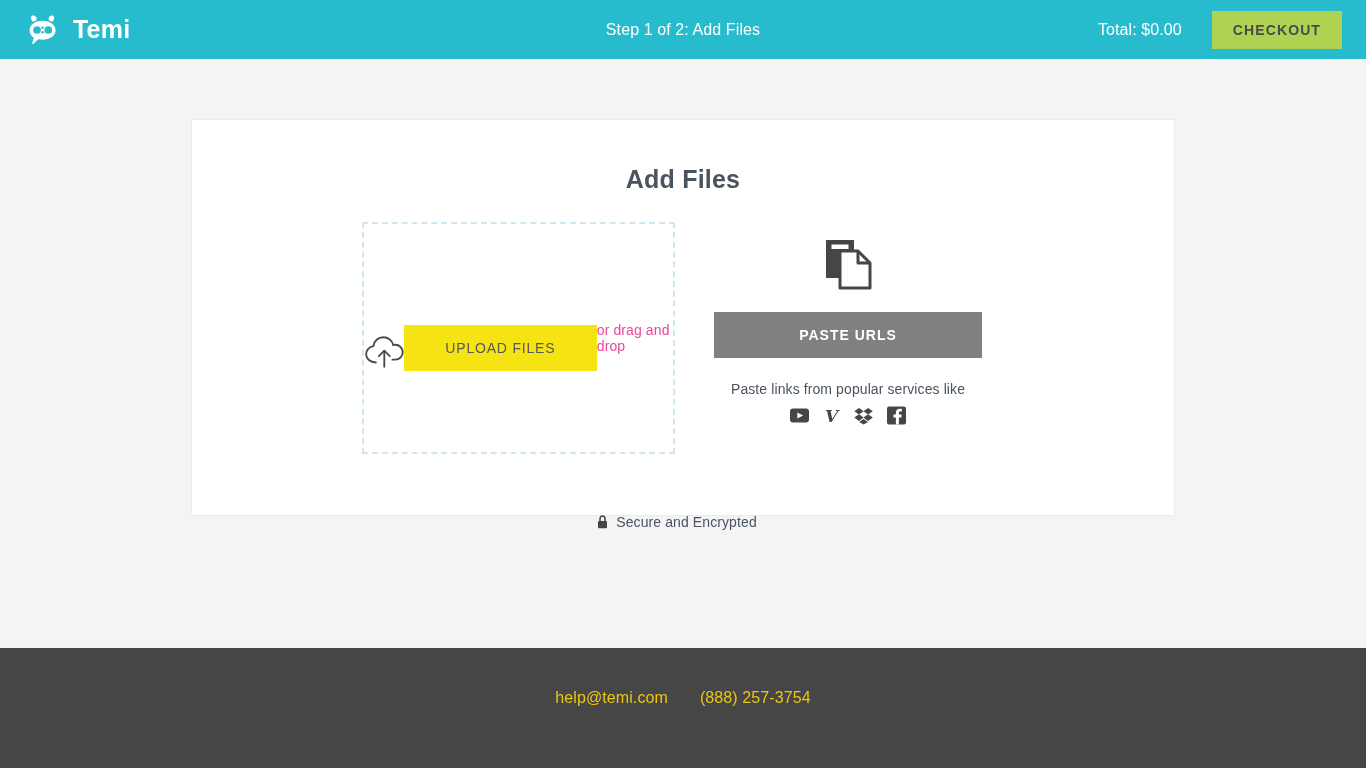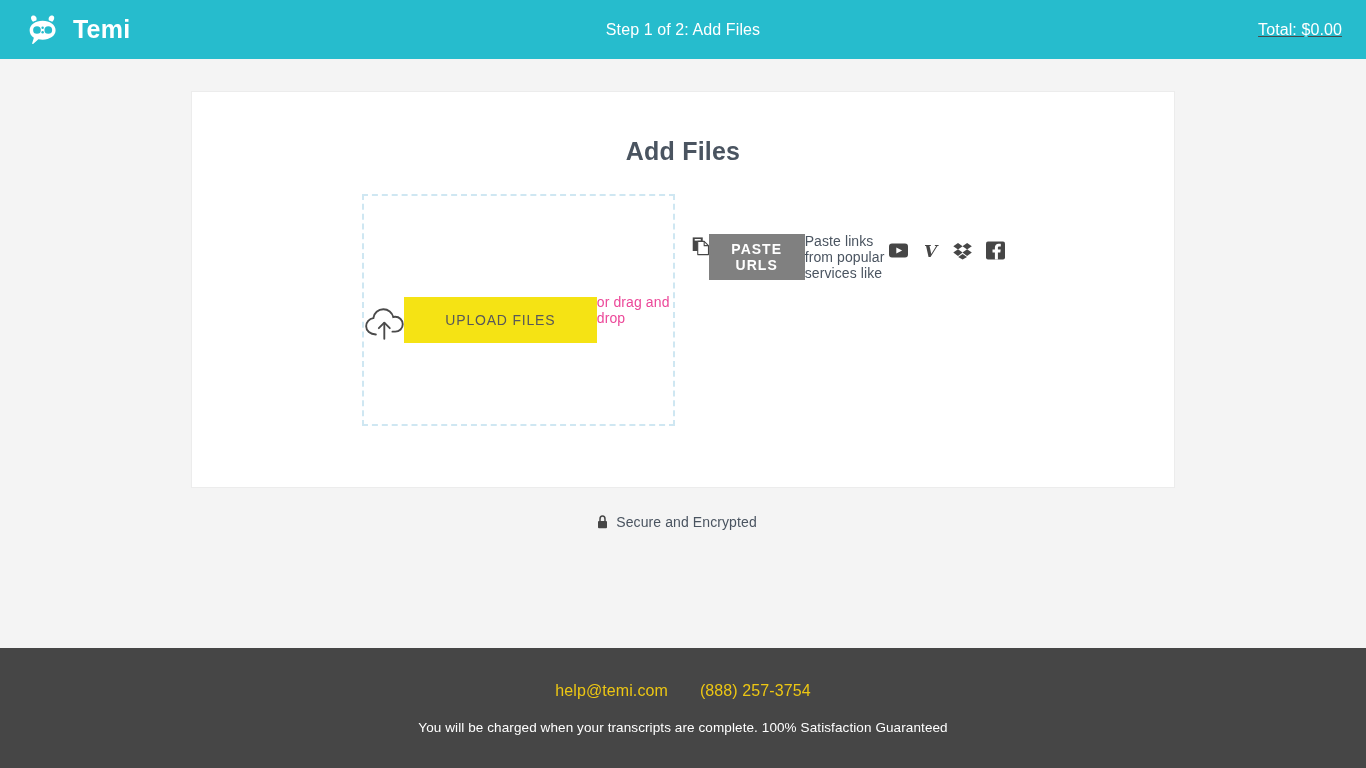--- a/index.html
+++ b/index.html
@@ -73,21 +73,20 @@
     border-radius: 20px;
   }
 
   .header-right {
     margin-left: auto;
     margin-right: 24px;
     display: flex;
     align-items: center;
     gap: 30px;
     z-index: 2;
-    text-decoration: underline;
   }
 
   .header-total {
     color: #ffffff;
     font-size: 16px;
     letter-spacing: 0.1px;
   }
 
   .checkout-btn {
     background: #afd252;
@@ -107,21 +106,21 @@
 
   
   .main {
     flex: 1 1 auto;
     position: relative;
   }
 
   .card {
     position: absolute;
     left: 191px;
-    top: 32px;
+    top: 60px;
     width: 984px;
     height: 397px;
     background: #ffffff;
     border: 1px solid #ececec;
   }
 
   .card-title {
     text-align: center;
     font-size: 25px;
     font-weight: bold;
@@ -176,20 +175,21 @@
     font-size: 14px;
     color: #ec4899;
     letter-spacing: 0.1px;
   }
 
   
   .paste-panel {
     width: 313px;
     margin-left: 17px;
     display: flex;
+    flex-direction: column;
     align-items: center;
     padding-top: 16px;
   }
 
   .docs-icon {
     width: 48px;
     height: 52px;
     display: block;
   }
 
@@ -298,20 +298,21 @@
       </svg>
       <span class="brand-name">Temi</span>
     </div>
 
     <div class="header-step">
       <span>Step 1 of 2: Add Files</span>
     </div>
 
     <div class="header-right">
       <span class="header-total">Total: $0.00</span>
+      <button class="checkout-btn">CHECKOUT</button>
     </div>
 
   </div>
 
   <div class="main">
 
     <div class="card">
 
       <div class="card-title">Add Files</div>
 
@@ -383,16 +384,15 @@
       <span>Secure and Encrypted</span>
     </div>
 
   </div>
 
   <div class="footer">
     <div class="footer-contact">
       <a class="footer-link">help@temi.com</a>
       <a class="footer-link">(888) 257-3754</a>
     </div>
-    <div class="footer-note">You will be charged when your transcripts are complete. 100% Satisfaction Guaranteed</div>
   </div>
 
 </div>
 
 </body></html>

